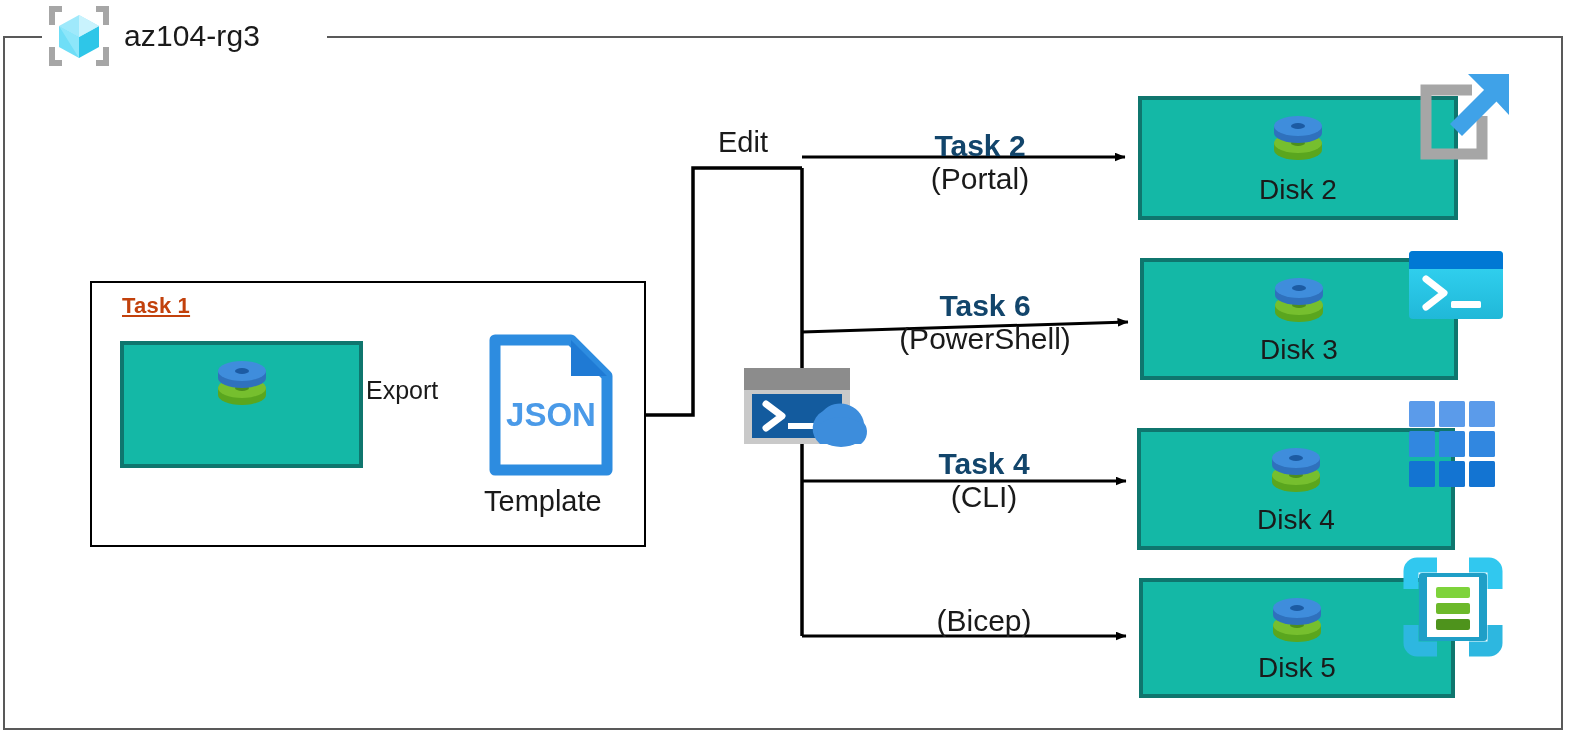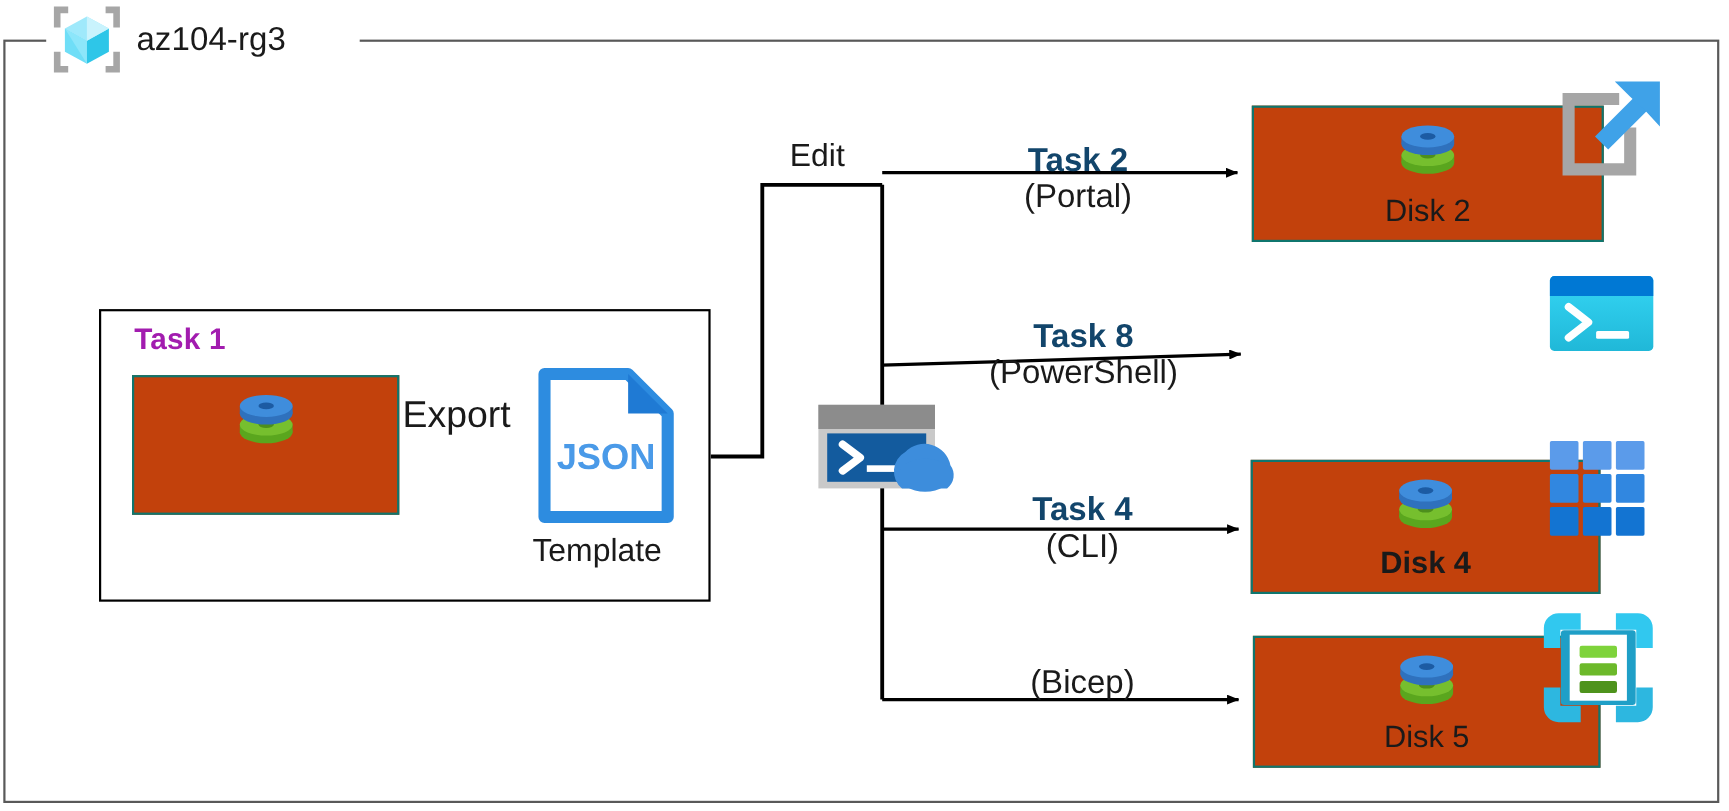--- a/index.html
+++ b/index.html
@@ -64,31 +64,32 @@
     width: 556px;
     height: 266px;
     border: 2px solid #000000;
     box-sizing: border-box;
     background: #ffffff;
   }
   .task1-title {
     position: absolute;
     left: 122px;
     top: 293px;
-    font-size: 27px;
+    font-size: 22px;
     font-weight: bold;
-    color: #a21caf;
+    color: #c2410c;
     letter-spacing: .2px;
+    text-decoration: underline;
   }
 
   
   .disk-box {
     position: absolute;
-    background: #c2410c;
-    border: 2px solid #0f766e;
+    background: #14b8a6;
+    border: 4px solid #0f766e;
     box-sizing: border-box;
   }
   .disk-box .disk-caption {
     position: absolute;
     left: 0;
     right: 0;
     bottom: 10px;
     text-align: center;
     font-size: 28px;
     color: #1a1a1a;
@@ -100,21 +101,21 @@
     top: 14px;
   }
 
   
   .lbl {
     position: absolute;
     color: #1a1a1a;
     white-space: nowrap;
   }
   .lbl.edit   { left: 718px; top: 126px; font-size: 29px; }
-  .lbl.export { left: 366px; top: 358px; font-size: 34px; }
+  .lbl.export { left: 366px; top: 376px; font-size: 25px; }
   .lbl.tmpl   { left: 484px; top: 485px; font-size: 29px; text-align: right; }
 
   
   .task-label {
     position: absolute;
     text-align: center;
     width: 300px;
     white-space: nowrap;
   }
   .task-label .t-main {
@@ -261,24 +262,39 @@
 
   <div class="icon-abs" style="left:1410px; top:68px;">
     <svg class="icon-svg" width="104" height="96" viewBox="0 0 104 96">
       <path d="M62 22 H16 V86 H72 V48" fill="none" stroke="#a6a6a6" stroke-width="11" stroke-linejoin="miter"></path>
       <path d="M46 62 L90 18" stroke="#3fa2e8" stroke-width="17" stroke-linecap="butt"></path>
       <path d="M58 6 H99 V47 L86 33 L72 20 Z" fill="#3fa2e8"></path>
     </svg>
   </div>
 
   <div class="task-label" style="left:835px; top:290px;">
-    <span class="t-main">Task 8</span>
+    <span class="t-main">Task 6</span>
     <span class="t-sub">(PowerShell)</span>
   </div>
 
+  <div class="disk-box" style="left:1140px; top:258px; width:318px; height:122px;">
+    <div class="disk-glyph">
+      <svg class="icon-svg" width="58" height="58" viewBox="0 0 58 58">
+        <ellipse cx="29" cy="36" rx="24" ry="10" fill="#5aa61e"></ellipse>
+        <rect x="5" y="29" width="48" height="7" fill="#5aa61e"></rect>
+        <ellipse cx="29" cy="29" rx="24" ry="10" fill="#76bf2e"></ellipse>
+        <ellipse cx="29" cy="29" rx="7" ry="3" fill="#4d8f1c"></ellipse>
+        <ellipse cx="29" cy="19" rx="24" ry="10" fill="#2f71bd"></ellipse>
+        <rect x="5" y="12" width="48" height="7" fill="#2f71bd"></rect>
+        <ellipse cx="29" cy="12" rx="24" ry="10" fill="#3f8ddc"></ellipse>
+        <ellipse cx="29" cy="12" rx="7" ry="3" fill="#1c5ba3"></ellipse>
+      </svg>
+    </div>
+    <div class="disk-caption">Disk 3</div>
+  </div>
 
   <div class="icon-abs" style="left:1409px; top:251px;">
     <svg class="icon-svg" width="94" height="68" viewBox="0 0 94 68">
       <defs>
         <linearGradient id="psg" x1="0" y1="0" x2="0" y2="1">
           <stop offset="0%" stop-color="#35d6f5"></stop>
           <stop offset="100%" stop-color="#20b8d8"></stop>
         </linearGradient>
       </defs>
       <rect x="0" y="0" width="94" height="68" rx="4" fill="url(#psg)"></rect>
@@ -286,21 +302,21 @@
       <path d="M17 28 L35 42 L17 56" fill="none" stroke="#ffffff" stroke-width="7" stroke-linecap="round" stroke-linejoin="round"></path>
       <rect x="42" y="50" width="30" height="7" rx="1.5" fill="#ffffff"></rect>
     </svg>
   </div>
 
   <div class="task-label" style="left:834px; top:448px;">
     <span class="t-main">Task 4</span>
     <span class="t-sub">(CLI)</span>
   </div>
 
-  <div class="disk-box" style="left:1137px; top:418px; width:318px; height:122px;font-weight:bold;">
+  <div class="disk-box" style="left:1137px; top:428px; width:318px; height:122px;">
     <div class="disk-glyph">
       <svg class="icon-svg" width="58" height="58" viewBox="0 0 58 58">
         <ellipse cx="29" cy="36" rx="24" ry="10" fill="#5aa61e"></ellipse>
         <rect x="5" y="29" width="48" height="7" fill="#5aa61e"></rect>
         <ellipse cx="29" cy="29" rx="24" ry="10" fill="#76bf2e"></ellipse>
         <ellipse cx="29" cy="29" rx="7" ry="3" fill="#4d8f1c"></ellipse>
         <ellipse cx="29" cy="19" rx="24" ry="10" fill="#2f71bd"></ellipse>
         <rect x="5" y="12" width="48" height="7" fill="#2f71bd"></rect>
         <ellipse cx="29" cy="12" rx="24" ry="10" fill="#3f8ddc"></ellipse>
         <ellipse cx="29" cy="12" rx="7" ry="3" fill="#1c5ba3"></ellipse>

